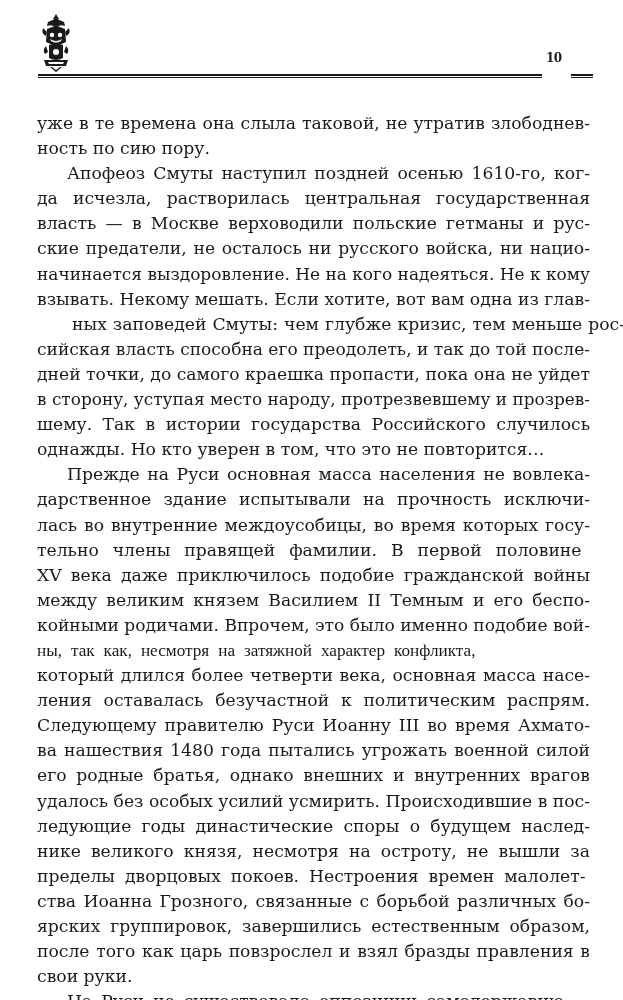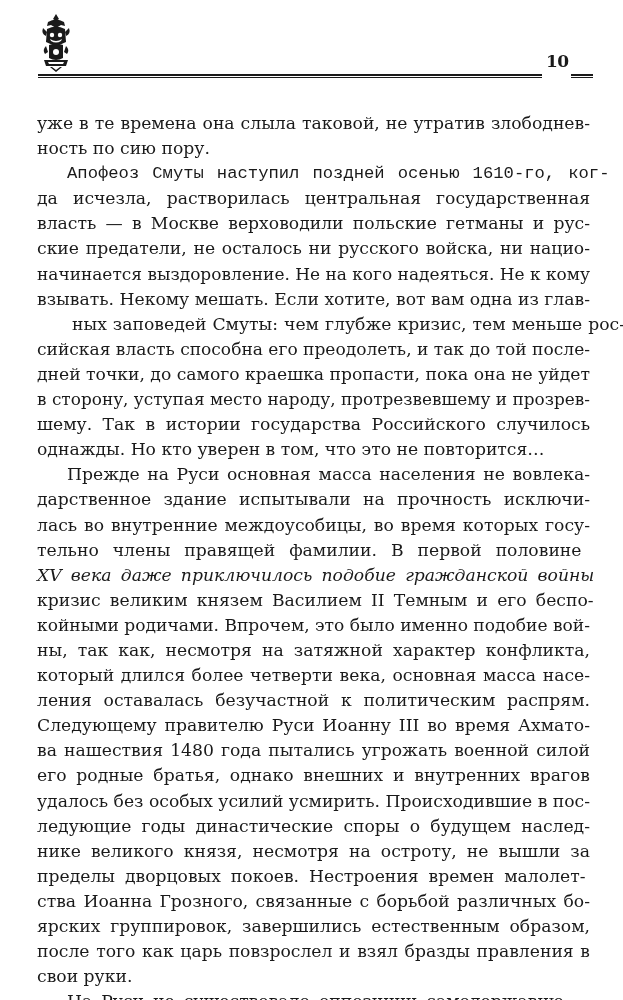--- a/index.html
+++ b/index.html
@@ -46,21 +46,21 @@
       width: 22px;
       height: 4px;
       border-top: 2px solid #1a1a1a;
       border-bottom: 1px solid #1a1a1a;
       box-sizing: border-box;
     }
     .page-number {
       position: absolute;
       left: 546px;
       top: 51px;
-      font-size: 17px;
+      font-size: 12px;
       font-weight: bold;
       letter-spacing: -0.5px;
     }
     .text-body {
       position: absolute;
       left: 37px;
       top: 83px;
       width: 553px;
       font-size: 17.2px;
       line-height: 25.1px;
@@ -108,42 +108,42 @@
   <div class="page-number">10</div>
   <div class="rule-right"></div>
 </div>
 
 <div class="text-body" id="text-body">
     <div>
       <span class="line" style="word-spacing: 0.541667px; text-align-last: left; margin-top: 28px;">уже в те времена она слыла таковой, не утратив злободнев-</span>
       <span class="line last">ность по сию пору.</span>
     </div>
     <div>
-      <span class="line indent" style="word-spacing: 2.73698px; text-align-last: left; font-family: Liberation Mono, monospace;">Апофеоз Смуты наступил поздней осенью 1610-го, ког-</span>
+      <span class="line indent" style="word-spacing: 2.73698px; text-align-last: left;">Апофеоз Смуты наступил поздней осенью 1610-го, ког-</span>
       <span class="line" style="word-spacing: 9.62891px; text-align-last: left;">да исчезла, растворилась центральная государственная</span>
       <span class="line" style="word-spacing: 3.75977px; text-align-last: left;">власть — в Москве верховодили польские гетманы и рус-</span>
       <span class="line" style="word-spacing: 1.26953px; text-align-last: left;">ские предатели, не осталось ни русского войска, ни нацио-</span>
       <span class="line" style="transform-origin: 0px 0px; transform: scaleX(0.987004); width: 560.281px; text-align-last: left;">начинается выздоровление. Не на кого надеяться. Не к кому</span>
       <span class="line" style="word-spacing: 0.0416667px; text-align-last: left;">взывать. Некому мешать. Если хотите, вот вам одна из глав-</span>
       <span class="line" style="word-spacing: 0.580078px; text-align-last: left; margin-left: 35px;">ных заповедей Смуты: чем глубже кризис, тем меньше рос-</span>
       <span class="line" style="transform-origin: 0px 0px; transform: scaleX(0.992234); width: 557.328px; text-align-last: left;">сийская власть способна его преодолеть, и так до той после-</span>
       <span class="line" style="transform-origin: 0px 0px; transform: scaleX(0.998927); width: 553.594px; text-align-last: left;">дней точки, до самого краешка пропасти, пока она не уйдет</span>
       <span class="line" style="transform-origin: 0px 0px; transform: scaleX(0.983548); width: 562.25px; text-align-last: left;">в сторону, уступая место народу, протрезвевшему и прозрев-</span>
       <span class="line" style="word-spacing: 5.04688px; text-align-last: left;">шему. Так в истории государства Российского случилось</span>
       <span class="line last">однажды. Но кто уверен в том, что это не повторится…</span>
     </div>
     <div>
       <span class="line indent" style="word-spacing: 2.12723px; text-align-last: left;">Прежде на Руси основная масса населения не вовлека-</span>
       <span class="line" style="word-spacing: 6.7875px; text-align-last: left;">дарственное здание испытывали на прочность исключи-</span>
       <span class="line" style="word-spacing: 1.49107px; text-align-last: left;">лась во внутренние междоусобицы, во время которых госу-</span>
       <span class="line" style="word-spacing: 8.52232px; text-align-last: left;">тельно члены правящей  фамилии. В первой половине</span>
-      <span class="line" style="word-spacing: 3.74479px; text-align-last: left; font-style: italic;">XV века даже приключилось подобие гражданской войны</span>
-      <span class="line" style="word-spacing: 3.72461px; text-align-last: left;">кризис великим князем Василием II Темным и его беспо-</span>
+      <span class="line" style="word-spacing: 3.74479px; text-align-last: left;">XV века даже приключилось подобие гражданской войны</span>
+      <span class="line" style="word-spacing: 3.72461px; text-align-last: left;">между великим князем Василием II Темным и его беспо-</span>
       <span class="line" style="transform-origin: 0px 0px; transform: scaleX(0.993042); width: 556.875px; text-align-last: left;">койными родичами. Впрочем, это было именно подобие вой-</span>
-      <span class="line" style="word-spacing: 4.63393px; text-align-last: left;">ны, так как, несмотря на затяжной характер конфликта,</span>
+      <span class="line" style="word-spacing: 4.63393px; text-align-last: left; font-family: Liberation Serif, serif;">ны, так как, несмотря на затяжной характер конфликта,</span>
       <span class="line" style="word-spacing: 1.11161px; text-align-last: left;">который длился более четверти века, основная масса насе-</span>
       <span class="line" style="word-spacing: 6.28125px; text-align-last: left;">ления оставалась безучастной к политическим распрям.</span>
       <span class="line" style="word-spacing: 2.42857px; text-align-last: left;">Следующему правителю Руси Иоанну III во время Ахмато-</span>
       <span class="line" style="word-spacing: 1.65625px; text-align-last: left;">ва нашествия 1480 года пытались угрожать военной силой</span>
       <span class="line" style="word-spacing: 4.31473px; text-align-last: left;">его родные братья, однако внешних и внутренних врагов</span>
       <span class="line" style="transform-origin: 0px 0px; transform: scaleX(0.999181); width: 553.453px; text-align-last: left;">удалось без особых усилий усмирить. Происходившие в пос-</span>
       <span class="line" style="word-spacing: 4.73958px; text-align-last: left;">ледующие годы династические споры о будущем наслед-</span>
       <span class="line" style="word-spacing: 4.64648px; text-align-last: left;">нике великого князя, несмотря на остроту, не вышли за</span>
       <span class="line" style="word-spacing: 4.45312px; text-align-last: left;">пределы дворцовых покоев.  Нестроения времен малолет-</span>
       <span class="line" style="word-spacing: 1.8817px; text-align-last: left;">ства Иоанна Грозного, связанные с борьбой различных бо-</span>

